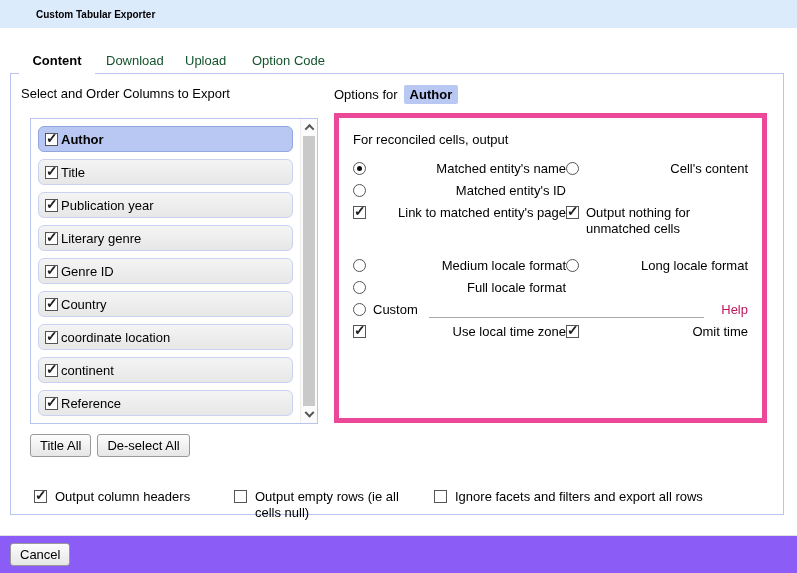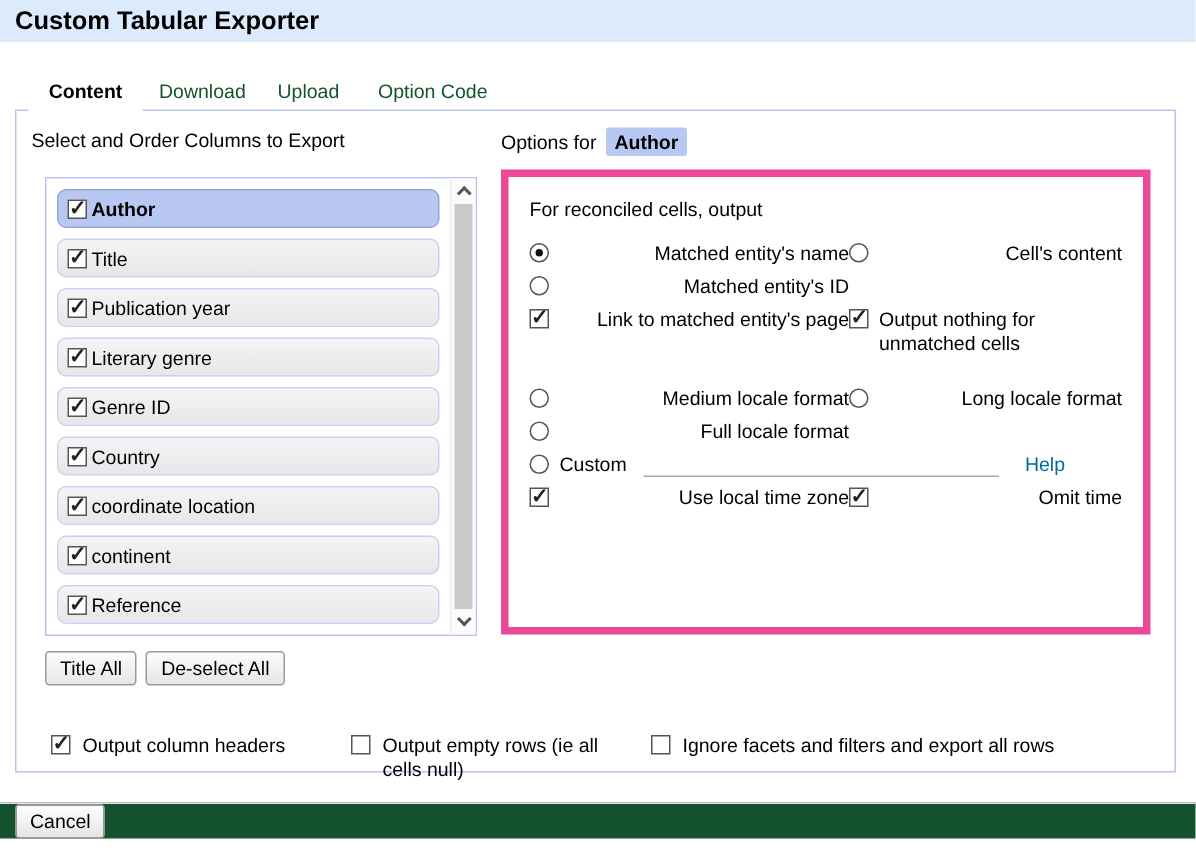--- a/index.html
+++ b/index.html
@@ -12,21 +12,21 @@
     position: relative;
     overflow: hidden;
   }
 
   
   .dlg-header {
     position: absolute; left: 0; top: 0; width: 797px; height: 28px;
     background: #dcebfc;
     display: flex; align-items: center; padding-left: 10px;
   }
-  .dlg-title { font-size: 17px; font-weight: bold; }
+  .dlg-title { font-size: 10px; font-weight: bold; margin-left: 26px; }
 
   
   .tab-active {
     position: absolute; left: 19px; top: 47px; width: 76px; height: 27px;
     background: #fff;
     border: 1px solid #b3beе0;
     border-color: #b3bee0;
     border-bottom: none;
     border-radius: 3px 3px 0 0;
     z-index: 2;
@@ -146,27 +146,27 @@
   .ctrl .rb, .ctrl .cb { margin-top: 1px; }
   .span2 { grid-column: 1 / 3; }
   .date-section { margin-top: 21px; }
   .custom-row { display: flex; align-items: flex-end; gap: 7px; }
   .custom-row .rb { margin-bottom: 2px; }
   .custom-input {
     flex: 1; margin-left: 4px;
     border: none; border-bottom: 1px solid #aaa;
     height: 16px; font: inherit; background: transparent; outline: none;
   }
-  .help-link { color: #0369a1; cursor: pointer; margin-left: 10px; margin-right: 38px; text-decoration: none; }
+  .help-link { color: #be185d; cursor: pointer; margin-left: 10px; text-decoration: none; }
   .wrap190 { max-width: 195px; }
 
   
   .footer {
-    position: absolute; left: 0; top: 535px; width: 797px; height: 24px;
-    background: #14532d; border-top: 1px solid #e0e0e0;
+    position: absolute; left: 0; top: 535px; width: 797px; height: 38px;
+    background: #8b5cf6; border-top: 1px solid #e0e0e0;
     display: flex; align-items: center; padding-left: 10px;
   }
 </style>
 </head>
 <body>
 
 <div class="dlg-header">
   <span class="dlg-title">Custom Tabular Exporter</span>
 </div>
 

